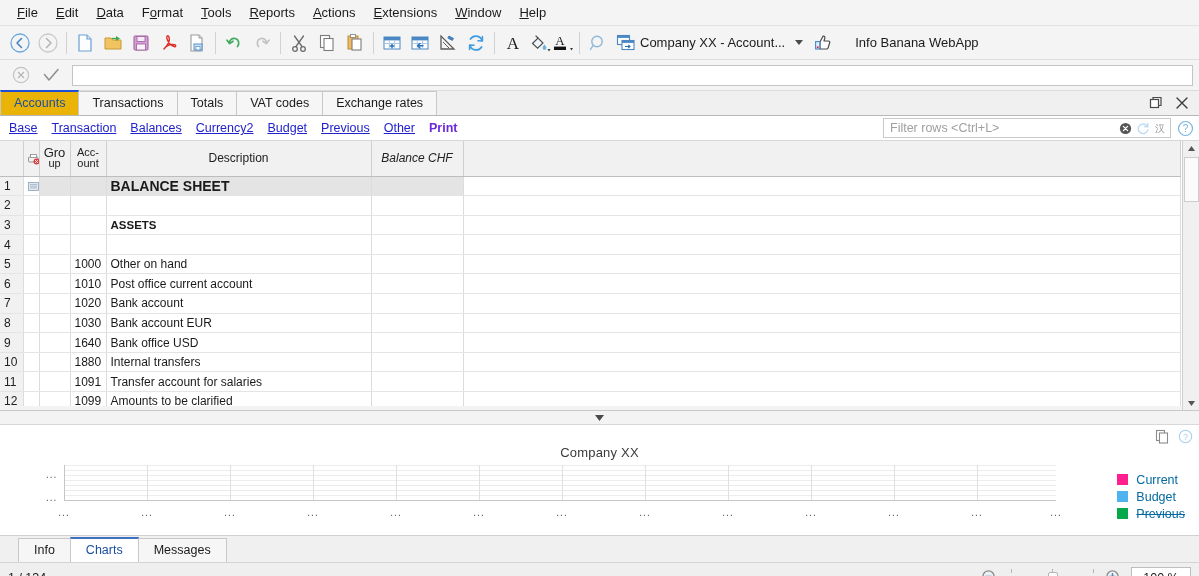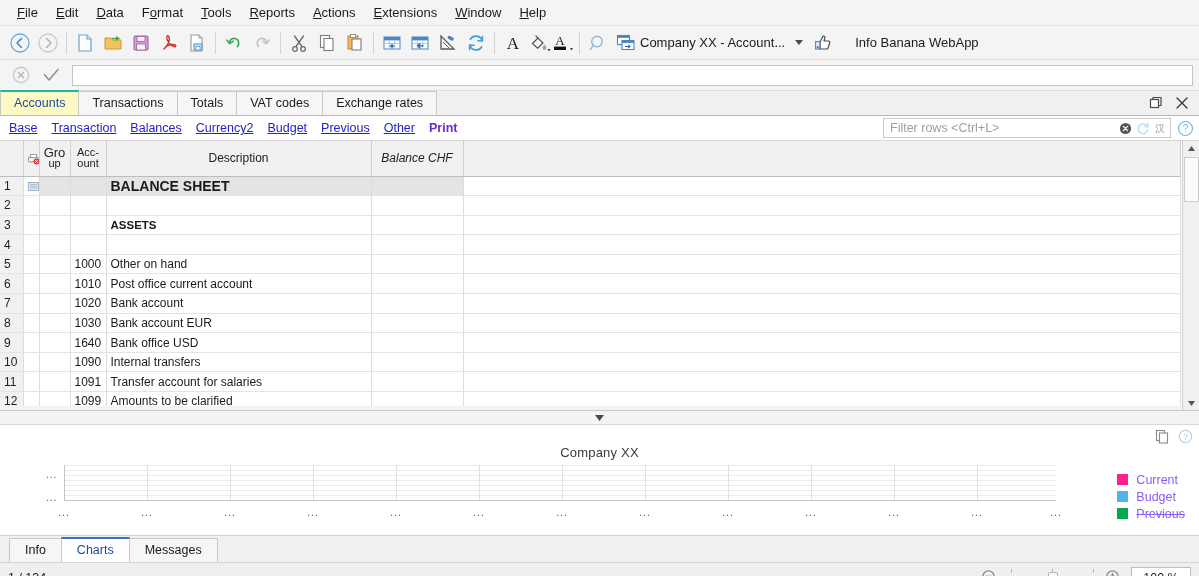--- a/index.html
+++ b/index.html
@@ -119,23 +119,23 @@
     font-size: 12.5px;
     background: #f6f6f6;
     border: 1px solid #c8c8c8;
     border-bottom: none;
     margin-right: -1px;
     color: #1a1a1a;
     cursor: default;
     white-space: nowrap;
   }
   .ttab.active {
-    background: #fef9c3;
+    background: #eab308;
     color: #1b4fa0;
-    border-top: 2px solid #14b8a6;
+    border-top: 2px solid #1d4ed8;
     height: 25px;
     line-height: 22px;
     position: relative;
     z-index: 3;
   }
   .win-ctrls {
     position: absolute;
     right: 4px; top: 1px;
     display: flex; align-items: center;
   }
@@ -340,30 +340,30 @@
     letter-spacing: 1px;
     transform: translateX(-50%);
   }
   .legend {
     position: absolute;
     right: 14px; top: 46px;
     font-size: 12.5px;
   }
   .lgrow { display: flex; align-items: center; height: 17px; }
   .lgsw { width: 11px; height: 11px; margin-right: 8px; flex:0 0 auto;}
-  .lgtext { color: #8b5cf6; }
+  .lgtext { color: #0369a1; }
   .lgtext.struck { text-decoration: line-through; }
 
   
   .bottomtabs {
     height: 27px;
     background: #f0f0f0;
     display: flex;
     align-items: flex-end;
-    padding-left: 9px;
+    padding-left: 18px;
     border-top: 1px solid #d0d0d0;
   }
   .btab {
     height: 24px;
     line-height: 23px;
     padding: 0 15px;
     font-size: 12.5px;
     background: #f6f6f6;
     border: 1px solid #c8c8c8;
     border-bottom: none;
@@ -793,21 +793,21 @@
         <td class="group"></td>
         <td class="account">1640</td>
         <td class="desc">Bank office USD</td>
         <td class="balance"></td>
         <td class="rest"></td>
       </tr>
       <tr>
         <td class="rownum">10</td>
         <td class="mark"></td>
         <td class="group"></td>
-        <td class="account">1090</td>
+        <td class="account">1880</td>
         <td class="desc">Internal transfers</td>
         <td class="balance"></td>
         <td class="rest"></td>
       </tr>
       <tr>
         <td class="rownum">11</td>
         <td class="mark"></td>
         <td class="group"></td>
         <td class="account">1091</td>
         <td class="desc">Transfer account for salaries</td>

